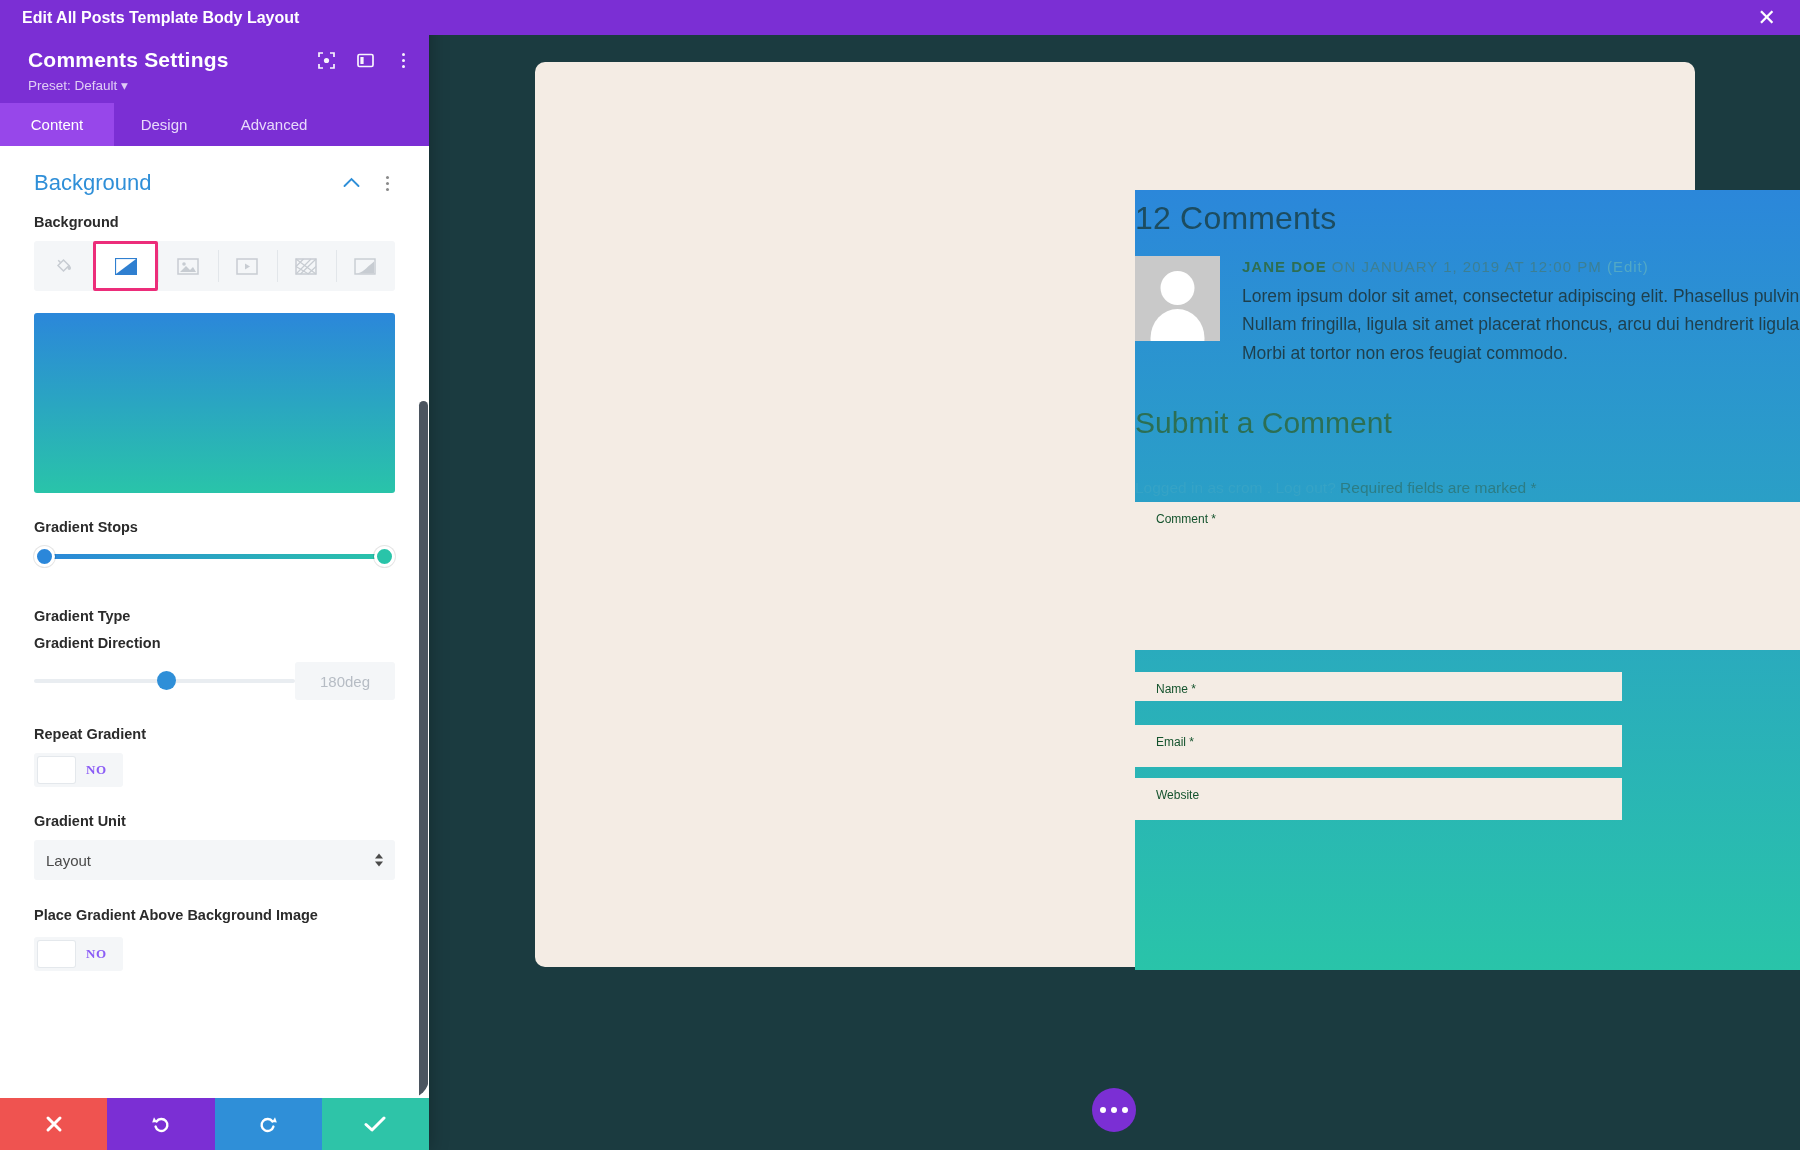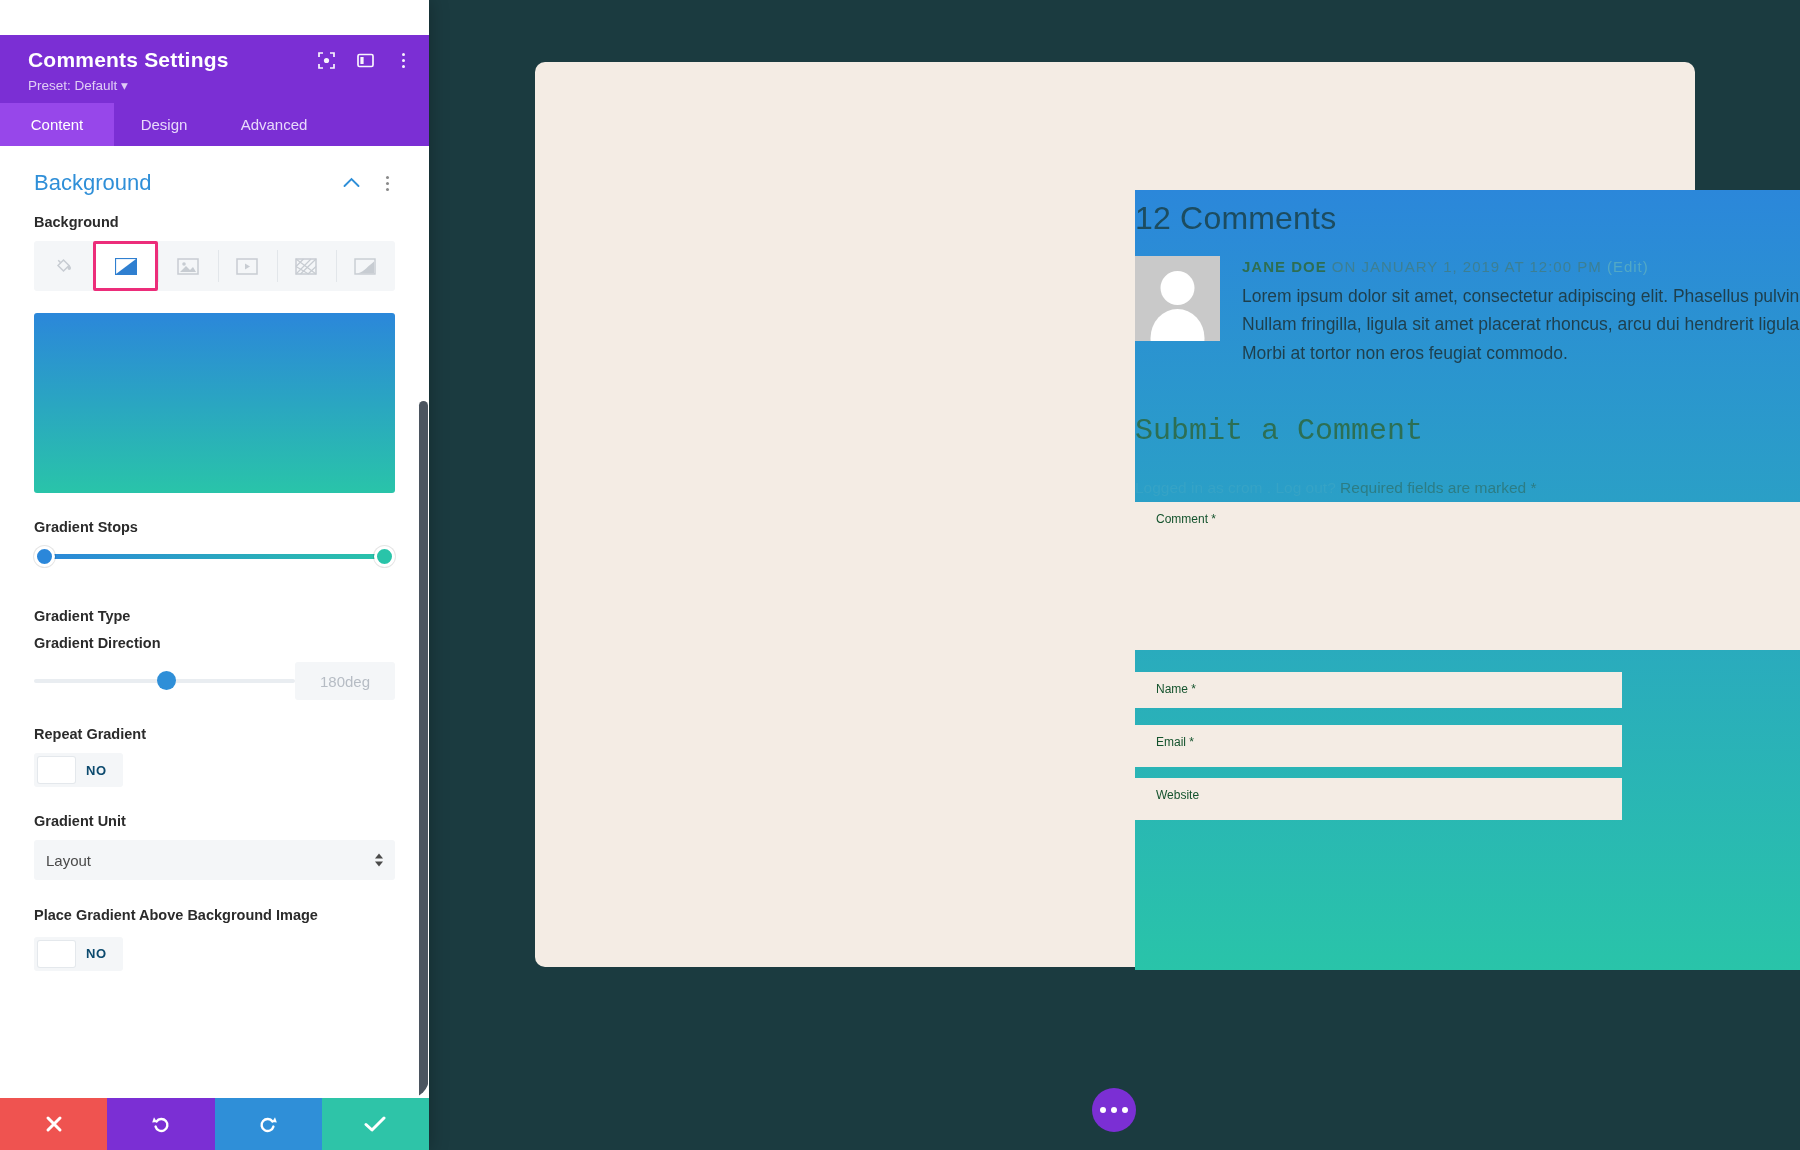--- a/index.html
+++ b/index.html
@@ -40,37 +40,37 @@
     font-size: 15px; letter-spacing: 1px; white-space: nowrap;
   }
   .meta-author { color: #2e6e52; font-weight: 700; }
   .meta-date { color: #3c7f93; }
   .meta-edit { color: #52a8c6; }
   .comment-body {
     position: absolute; left: 107px; top: 92px; width: 815px;
     font-size: 17.5px; line-height: 1.62; color: #1e3f4d;
   }
   .submit-heading {
-    position: absolute; left: 0px; top: 224px;
-    font-size: 30px; font-weight: 400; color: #2c6f54; font-family: Liberation Mono, monospace;
+    position: absolute; left: 0px; top: 216px;
+    font-size: 30px; font-weight: 400; color: #2c6f54;
   }
   .logged-in-row {
     position: absolute; left: 0px; top: 289px;
     font-size: 15.5px; white-space: nowrap;
   }
   .logged-faint { color: #36a3c6; }
   .required-note { color: #2c7d85; }
 
   .field { position: absolute; background: #f4ece4; }
   .field-ph {
     position: absolute; left: 21px; top: 10px;
     font-size: 12px; color: #14532d;
   }
   .ta-comment { left: 0px; top: 312px; width: 1030px; height: 148px; }
-  .f-name    { left: 0px; top: 482px; width: 487px; height: 36px; }
+  .f-name    { left: 0px; top: 482px; width: 487px; height: 29px; }
   .f-email   { left: 0px; top: 535px; width: 487px; height: 42px; }
   .f-website { left: 0px; top: 588px; width: 487px; height: 42px; }
 
   .fab {
     position: absolute; left: 1092px; top: 1088px;
     width: 44px; height: 44px; border-radius: 50%;
     background: #7b2fd4; display: flex; align-items: center;
     justify-content: center; gap: 5px; cursor: pointer;
   }
   .fab span { width: 6px; height: 6px; border-radius: 50%; background: #fff; display:block; }
@@ -207,22 +207,23 @@
   .toggle {
     display: inline-flex; align-items: center; background: #f4f6f8;
     border-radius: 3px; height: 34px; padding: 0 4px; margin-bottom: 26px;
     cursor: pointer;
   }
   .toggle .knob {
     width: 37px; height: 26px; background: #fff; border-radius: 2px;
     box-shadow: 0 0 0 1px #e4e8ec;
   }
   .toggle .tlabel {
-    font-size: 13px; font-weight: 700; color: #0c4a6e; padding: 0 12px 0 11px;
+    font-size: 13px; font-weight: 700; color: #8b5cf6; padding: 0 12px 0 11px;
     letter-spacing: .5px;
+    font-family: Liberation Serif, serif;
   }
 
   .panel-scrollbar {
     position: absolute; right: 1px; top: 255px; width: 9px; height: 715px;
     background: #4b5560; border-radius: 5px;
   }
 
   .panel-actions { display: flex; height: 52px; }
   .act {
     flex: 1; display: flex; align-items: center; justify-content: center;
@@ -286,20 +287,24 @@
       </div>
     </div>
 
     <div class="fab">
       <span></span>
       <span></span>
       <span></span>
     </div>
   </div>
 
+  <div class="global-topbar">
+    <span class="gt-title">Edit All Posts Template Body Layout</span>
+    <span class="gt-close">✕</span>
+  </div>
 
   <div class="panel">
 
     <div style="height:35px;flex:none;"></div>
 
     <div class="panel-head">
       <h1>Comments Settings</h1>
       <div class="preset">
         <span>Preset: Default</span>
         <span> ▾</span>

